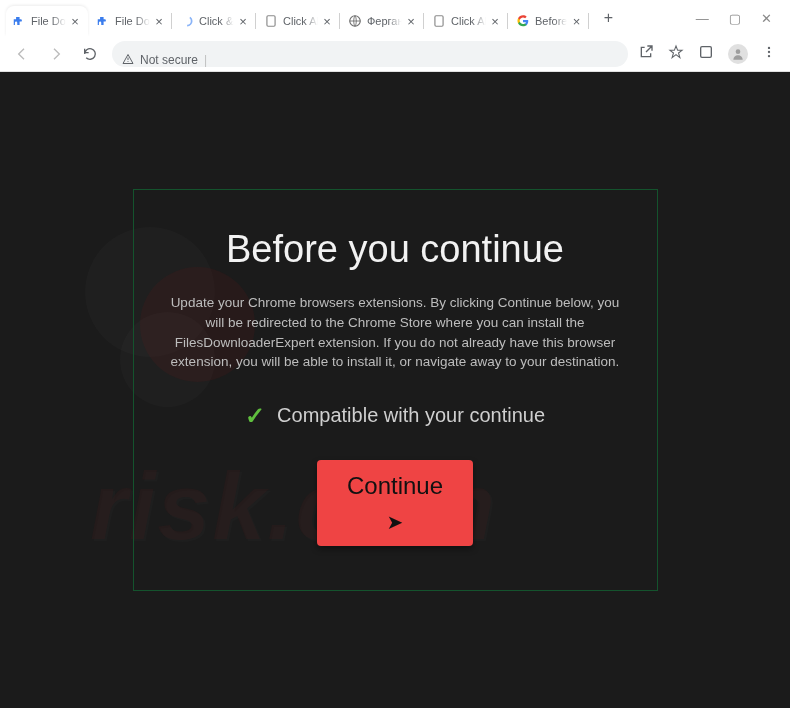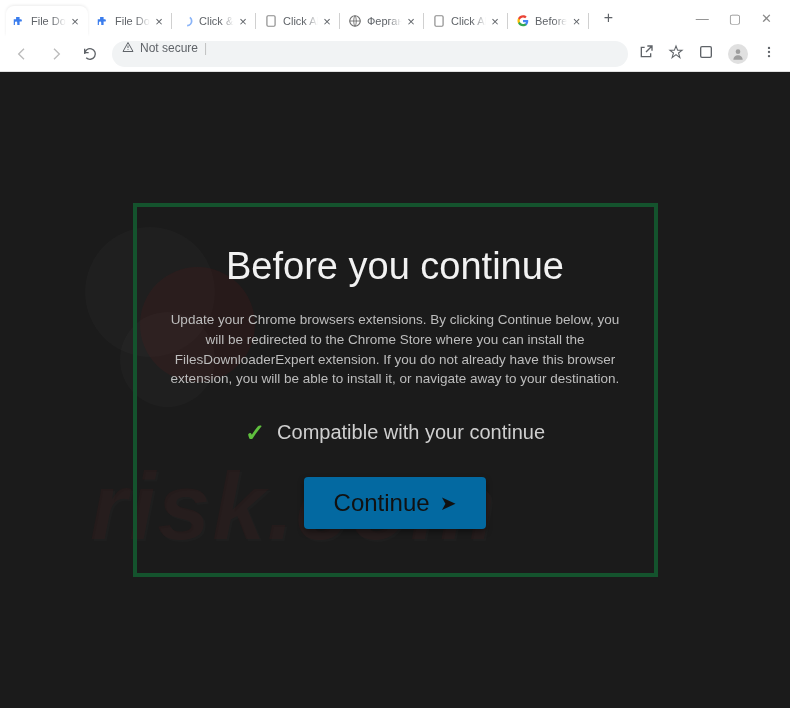--- a/index.html
+++ b/index.html
@@ -129,21 +129,21 @@
       color: #5f6368;
       cursor: pointer;
     }
     .toolbar .navbtn.disabled { color: #bbb; cursor: default; }
     .omnibox {
       flex: 1;
       height: 26px;
       background: #f1f3f4;
       border-radius: 13px;
       display: flex;
-      align-items: flex-start;
+      align-items: flex-end;
       padding: 0 10px;
       font-size: 12px;
       color: #5f6368;
       gap: 6px;
     }
     .omnibox .sec-icon { font-size: 11px; }
     .toolbar-right {
       display: flex;
       align-items: center;
       gap: 14px;
@@ -159,21 +159,21 @@
     .content {
       position: absolute;
       top: 72px; left: 0; right: 0; bottom: 0;
       background: #1b1b1b;
       display: flex;
       align-items: center;
       justify-content: center;
     }
     .modal {
       width: 525px;
-      border: 4px solid #14532d;
+      border: 1px solid #14532d;
       padding: 38px 26px 44px;
       text-align: center;
       color: #ddd;
       position: relative;
       z-index: 3;
     }
     .modal h1 {
       font-size: 38px;
       font-weight: 400;
       color: #f2f2f2;
@@ -193,31 +193,32 @@
       font-size: 20px;
       color: #cfcfcf;
       margin-bottom: 30px;
     }
     .compat .check {
       color: #5fbf3e;
       font-size: 24px;
       font-weight: bold;
     }
     .continue {
-      background: #0369a1;
+      background: #ef4444;
       color: #111;
       font-size: 24px;
       padding: 12px 30px;
       border: none;
       border-radius: 4px;
       cursor: pointer;
       box-shadow: 0 3px 6px rgba(0,0,0,.4);
       display: inline-flex;
       align-items: center;
       gap: 10px;
+      flex-direction: column;
     }
     .continue .arrow { font-size: 20px; }
     
     .watermark {
       position: absolute;
       top: 0; left: 0; right: 0; bottom: 0;
       pointer-events: none;
       overflow: hidden;
       z-index: 1;
     }

